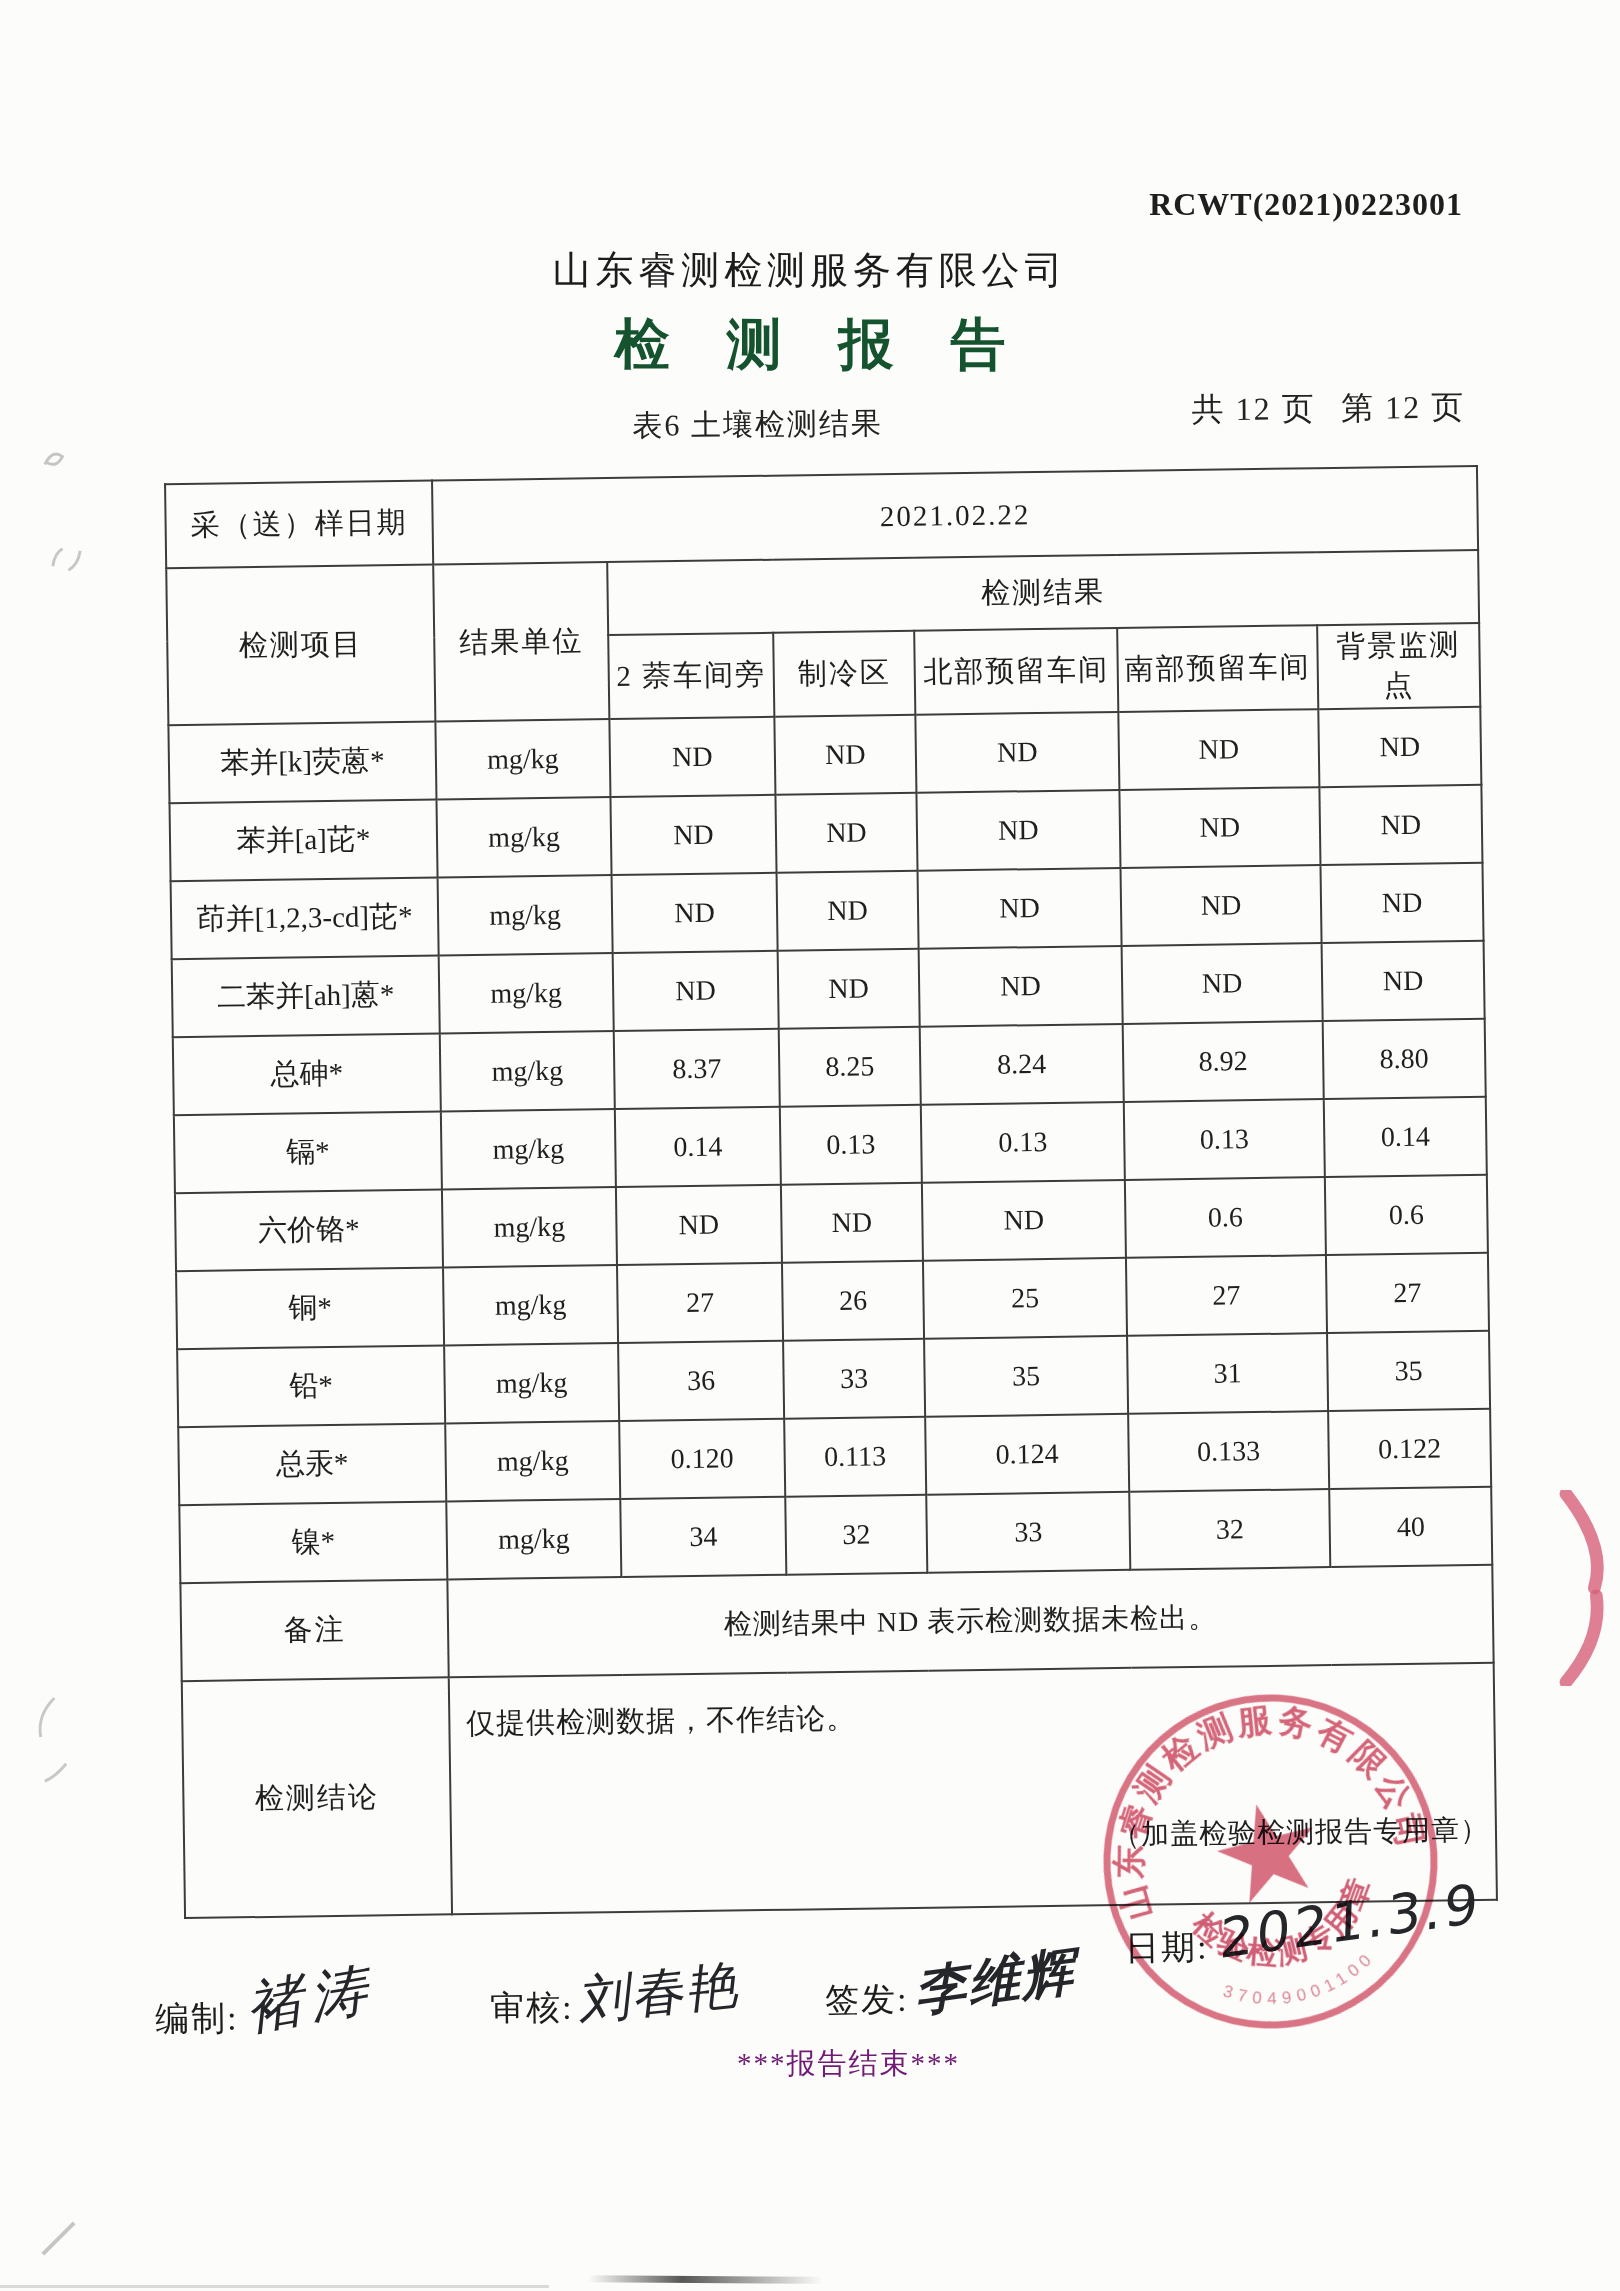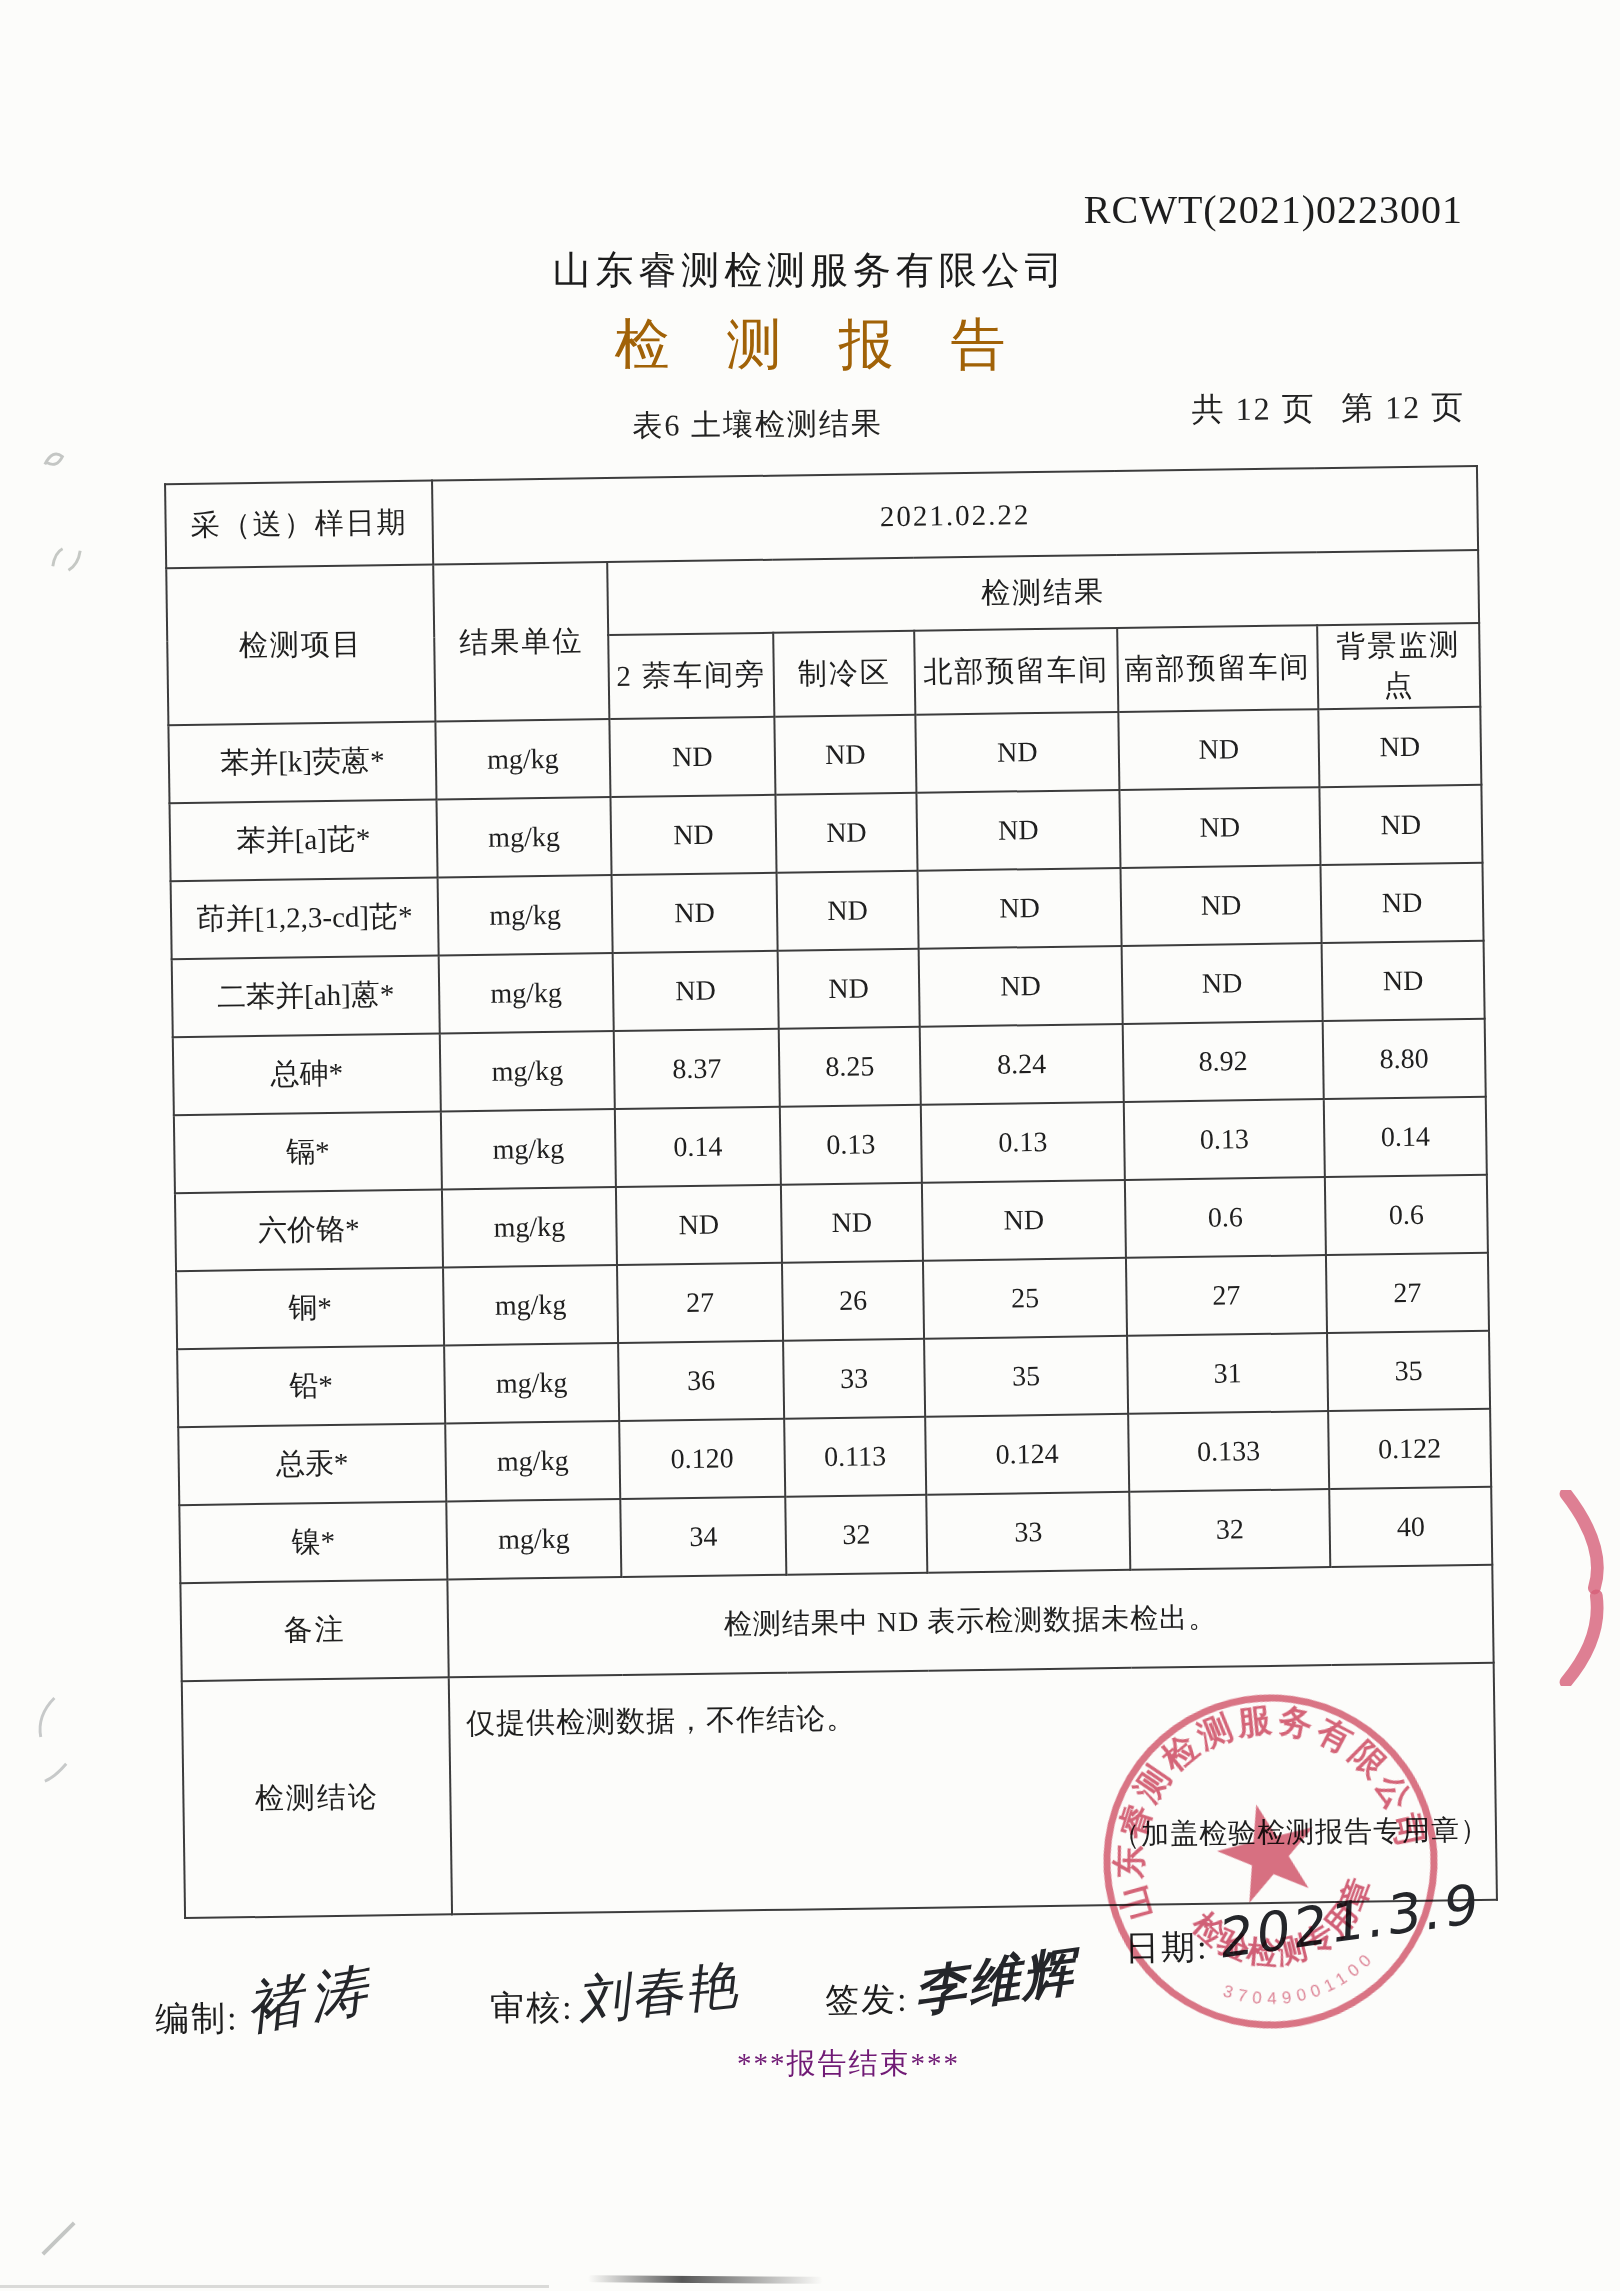--- a/index.html
+++ b/index.html
@@ -2,23 +2,23 @@
 <html><head>
 <meta charset="utf-8">
 <style>
   html,body { margin:0; padding:0; background:#e8e8e6; }
   .page {
     position:relative; width:1620px; height:2292px; margin:0 auto;
     background:#fcfcfa; overflow:hidden;
     font-family:"Liberation Serif","DejaVu Serif",serif; color:#222;
   }
   
-  .report-no { position:absolute; top:186px; right:157px; font-size:40px; letter-spacing:1px; color:#1e1e1e; }
+  .report-no { position:absolute; top:186px; right:157px; font-size:32px; letter-spacing:1px; color:#1e1e1e;font-weight:bold; }
   .company   { position:absolute; top:245px; left:0; width:100%; text-align:center; font-size:38px; letter-spacing:4.9px; color:#1c1c1c; }
-  .title     { position:absolute; top:308px; left:0; width:100%; text-align:center; font-size:55px; font-weight:normal; letter-spacing:21.6px; text-indent:21.6px; color:#a16207; }
+  .title     { position:absolute; top:308px; left:0; width:100%; text-align:center; font-size:55px; font-weight:bold; letter-spacing:21.6px; text-indent:21.6px; color:#14532d; }
   .caption-row { position:absolute; top:392px; left:0; width:100%; transform:rotate(-0.55deg); }
   .caption   { position:absolute; left:632px; top:11.8px; font-size:30px; letter-spacing:2px; }
   .pages     { position:absolute; right:155px; top:0; font-size:32px; letter-spacing:2px; white-space:nowrap; }
   .pages .pg-t { margin-right:25.5px; }
   
   .tbl-wrap { position:absolute; left:174px; top:474px; transform:rotate(-0.8deg); transform-origin:50% 50%; }
   table { border-collapse:collapse; width:1311px; table-layout:fixed; background:transparent; }
   td { border:2px solid #3c3c3c; text-align:center; vertical-align:middle; font-size:28px; padding:0 3.9px; color:#1f1f1f; overflow:hidden; }
   tr.r-date   { height:84px; }
   tr.r-h1     { height:73px; }

